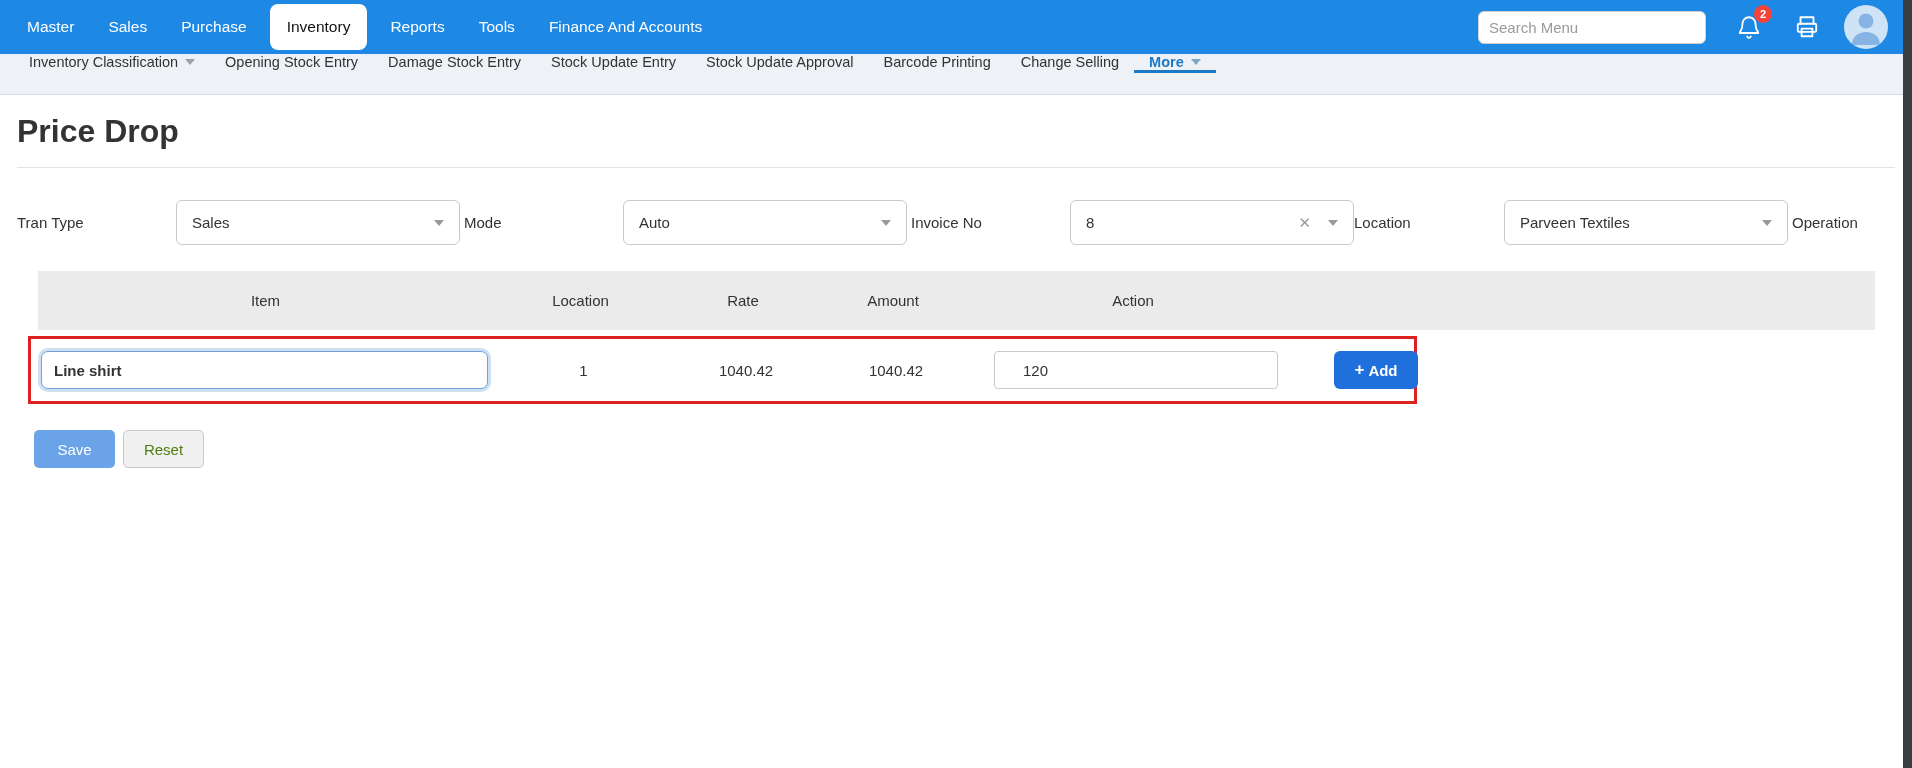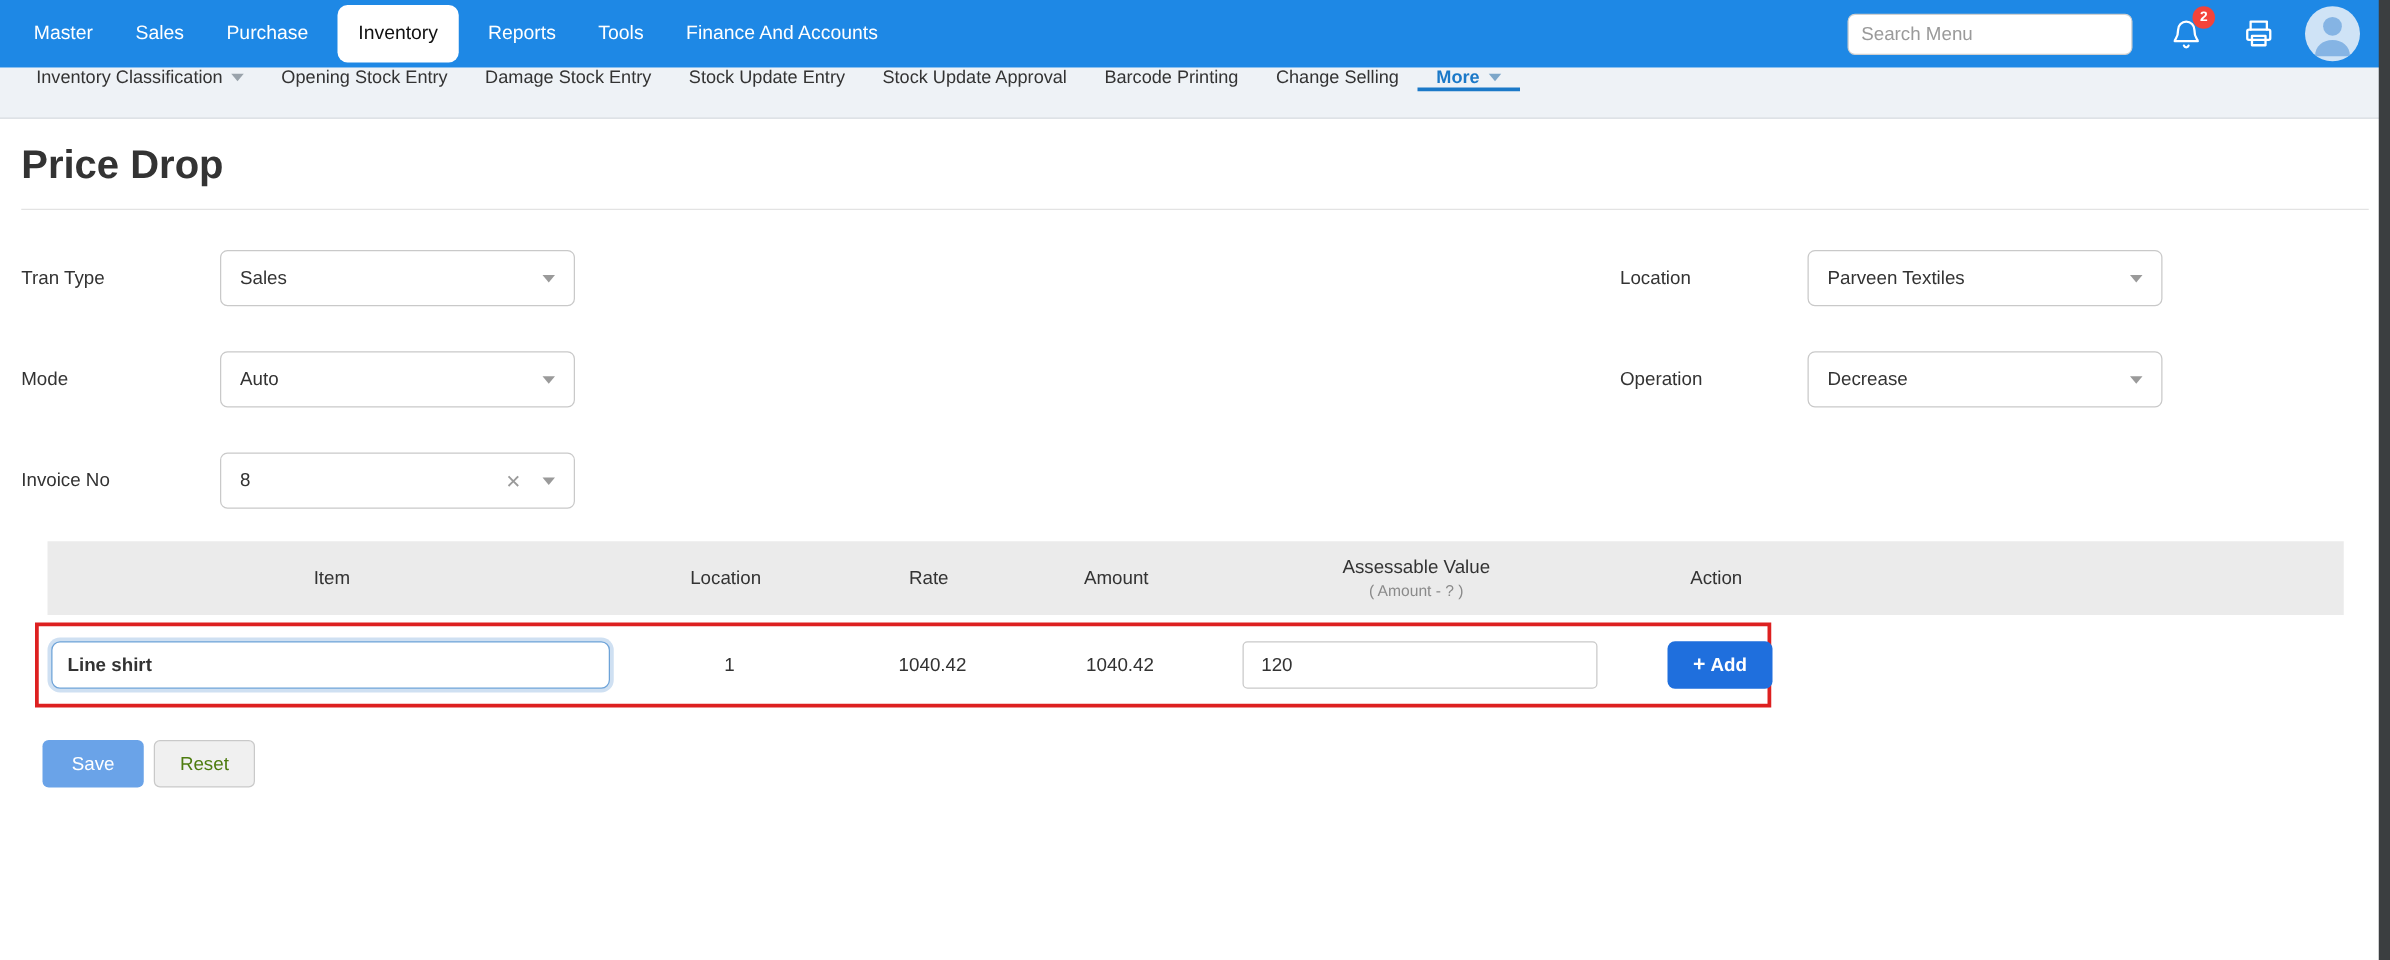--- a/index.html
+++ b/index.html
@@ -24,21 +24,21 @@
   .subitem.active { color:#1b79c8; font-weight:700; border-bottom:3px solid #1b79c8; }
   .caret { width:0; height:0; border-left:5.5px solid transparent; border-right:5.5px solid transparent; border-top:6.5px solid #9aa3ab; }
   .subitem.active .caret { border-top-color:#7da7c9; }
 
   
   .content { padding:0 17px; }
   .page-title { font-size:32px; font-weight:600; color:#333; margin-top:18px; }
   .title-rule { border:none; border-top:1px solid #e3e3e3; margin-top:17px; }
 
   .form-area { display:flex; justify-content:space-between; margin-top:32px; padding-right:165px; }
-  .form-col { display:flex; flex-direction:column; gap:36px; }
+  .form-col { display:flex; gap:4px; }
   .form-row { display:flex; align-items:center; height:45px; }
   .form-row .lbl { font-size:15px; color:#333; }
   .form-col.left .lbl { width:159px; }
   .form-col.right .lbl { width:150px; }
   .select { position:relative; width:284px; height:45px; border:1px solid #c9c9c9; border-radius:6px; background:#fff;
             display:flex; align-items:center; padding:0 40px 0 15px; font-size:15px; color:#333; cursor:pointer; }
   .select .caret { position:absolute; right:15px; border-top-color:#9a9a9a; }
   .select .clear { position:absolute; right:42px; color:#9a9a9a; font-size:15px; cursor:pointer; }
 
   
@@ -47,21 +47,21 @@
   .thead { background:#ebebeb; height:59px; }
   .th { text-align:center; font-size:15px; color:#333; }
   .th .sub { font-size:12.5px; color:#8a8a8a; margin-top:4px; }
 
   .row-outline { position:relative; margin-left:-10px; width:1389px; border:3px solid #DD2020; margin-top:6px; background:#fff; }
   .row-grid { margin-left:10px; height:62px; }
   .cell { text-align:center; font-size:15px; color:#333; }
   .cell.item-cell { text-align:left; }
   .item-input { width:447px; height:38px; border:1px solid #6ea3d8; box-shadow:0 0 0 3px #cfe0f2; border-radius:7px;
                 font-size:15px; padding:0 12px; outline:none; color:#333; font-family:"Liberation Sans",sans-serif;font-weight:bold; }
-  .assess-input { width:284px; height:38px; border:1px solid #c9c9c9; border-radius:4px; font-size:15px; padding:0 14px; outline:none; color:#333; font-family:"Liberation Sans",sans-serif; }
+  .assess-input { width:284px; height:38px; border:1px solid #c9c9c9; border-radius:4px; font-size:15px; padding:0 28px; outline:none; color:#333; font-family:"Liberation Sans",sans-serif; }
   .add-btn { display:inline-flex; align-items:center; justify-content:center; gap:4px; width:84px; height:38px;
              background:#1f6fdd; color:#fff; border:none; border-radius:6px; font-size:15px; font-weight:700; cursor:pointer; font-family:"Liberation Sans",sans-serif; }
   .add-btn .plus { font-size:17px; font-weight:700; }
 
   
   .btn-row { display:flex; gap:8px; margin:26px 0 0 17px; }
   .save-btn { width:81px; height:38px; background:#6aa3e8; color:#fff; border:none; border-radius:5px; font-size:15px; cursor:pointer; font-family:"Liberation Sans",sans-serif; }
   .reset-btn { width:81px; height:38px; background:#f0f0f0; color:#4d7c0f; border:1px solid #c9c9c9; border-radius:5px; font-size:15px; cursor:pointer; font-family:"Liberation Sans",sans-serif; }
 
   
@@ -173,24 +173,20 @@
       </div>
     </div>
   </div>
 
   <div class="table-wrap">
     <div class="grid thead">
       <div class="th">Item</div>
       <div class="th">Location</div>
       <div class="th">Rate</div>
       <div class="th">Amount</div>
-      <div class="th">
-        <div>Assessable Value</div>
-        <div class="sub">( Amount - ? )</div>
-      </div>
       <div class="th">Action</div>
       <div class="th"></div>
     </div>
 
     <div class="row-outline">
       <div class="grid row-grid">
         <div class="cell item-cell">
           <input class="item-input" type="text" value="Line shirt" style="">
         </div>
         <div class="cell">1</div>

